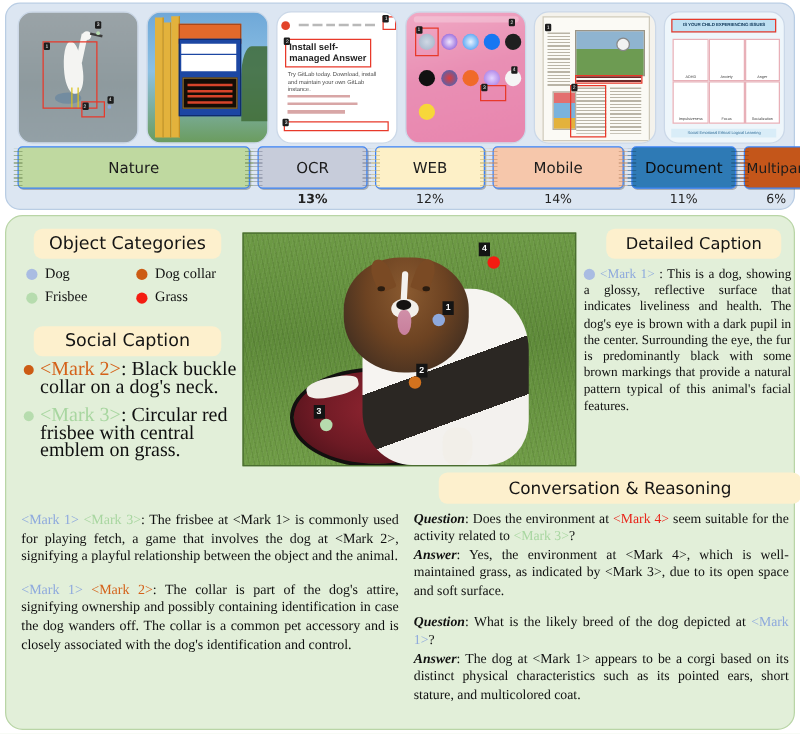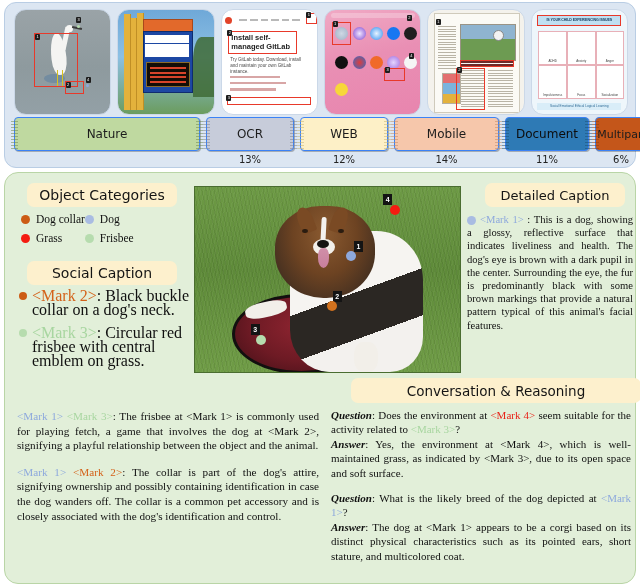--- a/index.html
+++ b/index.html
@@ -260,21 +260,21 @@
       <div class="thumb t-web">
         <div class="web-nav">
           <div class="web-navdot"></div>
           <div class="web-navline" style="left:16%;width:9%;"></div>
           <div class="web-navline" style="left:28%;width:9%;"></div>
           <div class="web-navline" style="left:40%;width:9%;"></div>
           <div class="web-navline" style="left:52%;width:9%;"></div>
           <div class="web-navline" style="left:64%;width:9%;"></div>
           <div class="web-navline" style="left:76%;width:9%;"></div>
         </div>
-        <div class="web-h1">Install self-managed GitLab</div>
+        <div class="web-h1">Install self-managed Answer</div>
         <div class="web-p">Try GitLab today. Download, install and maintain your own GitLab instance.</div>
         <div class="web-li" style="left:9%;top:63%;width:52%;background:#d8a6a6;"></div>
         <div class="web-li" style="left:9%;top:69%;width:58%;background:#d8a6a6;"></div>
         <div class="web-li" style="left:9%;top:75%;width:48%;background:#d8a6a6;"></div>
         <div class="web-bottom"></div>
         <div class="mark-box" style="left:88%;top:3%;width:12%;height:10%;"></div>
         <div class="mark-num" style="left:89%;top:2%;">1</div>
         <div class="mark-num" style="left:6%;top:19%;">2</div>
         <div class="mark-num" style="left:5%;top:82%;">3</div>
       </div>
@@ -342,21 +342,21 @@
     </div>
 
     <div class="cat-row">
       <div class="cat" style="left:0px;width:186px;background:#bfd9a0;color:#6f8a52;">
         <span style="color:#1c1c1c">Nature</span>
       </div>
 
       <div class="cat" style="left:192px;width:88px;background:#c7ccda;color:#7c8296;">
         <span style="color:#1c1c1c">OCR</span>
       </div>
-      <div class="cat-pct" style="left:192px;width:88px;">13%</div>
+      <div class="cat-pct" style="left:192px;width:88px;font-weight:bold;">13%</div>
 
       <div class="cat" style="left:286px;width:88px;background:#fdf0c7;color:#c6b472;">
         <span style="color:#1c1c1c">WEB</span>
       </div>
       <div class="cat-pct" style="left:286px;width:88px;">12%</div>
 
       <div class="cat" style="left:380px;width:105px;background:#f6c7ab;color:#c08b68;">
         <span style="color:#1c1c1c">Mobile</span>
       </div>
       <div class="cat-pct" style="left:380px;width:105px;">14%</div>
@@ -371,38 +371,38 @@
       </div>
       <div class="cat-pct" style="left:576px;width:62px;">6%</div>
     </div>
   </div>
 
   <div class="bottom-panel">
 
     <div class="hdr oc-hdr">Object Categories</div>
     <div class="oc-list">
       <div style="display:flex;">
+        <div style="width:88px;">
+          <div class="oc-item body-txt">
+            <span class="dot" style="background:#a9bce2"></span>
+            <span>Dog</span>
+          </div>
+          <div class="oc-item body-txt">
+            <span class="dot" style="background:#b6dcae"></span>
+            <span>Frisbee</span>
+          </div>
+        </div>
         <div>
           <div class="oc-item body-txt">
             <span class="dot" style="background:#cc5b14"></span>
             <span>Dog collar</span>
           </div>
           <div class="oc-item body-txt">
             <span class="dot" style="background:#f41c11"></span>
             <span>Grass</span>
-          </div>
-        </div>
-        <div style="width:88px;">
-          <div class="oc-item body-txt">
-            <span class="dot" style="background:#a9bce2"></span>
-            <span>Dog</span>
-          </div>
-          <div class="oc-item body-txt">
-            <span class="dot" style="background:#b6dcae"></span>
-            <span>Frisbee</span>
           </div>
         </div>
       </div>
     </div>
 
     <div class="hdr bc-hdr">Social Caption</div>
     <div class="bc-body body-txt">
       <div class="bc-entry">
         <span class="dot" style="background:#cc5b14"></span>
         <span><span class="m2">&lt;Mark 2&gt;</span><span>: Black buckle collar on a dog's neck.</span></span>

